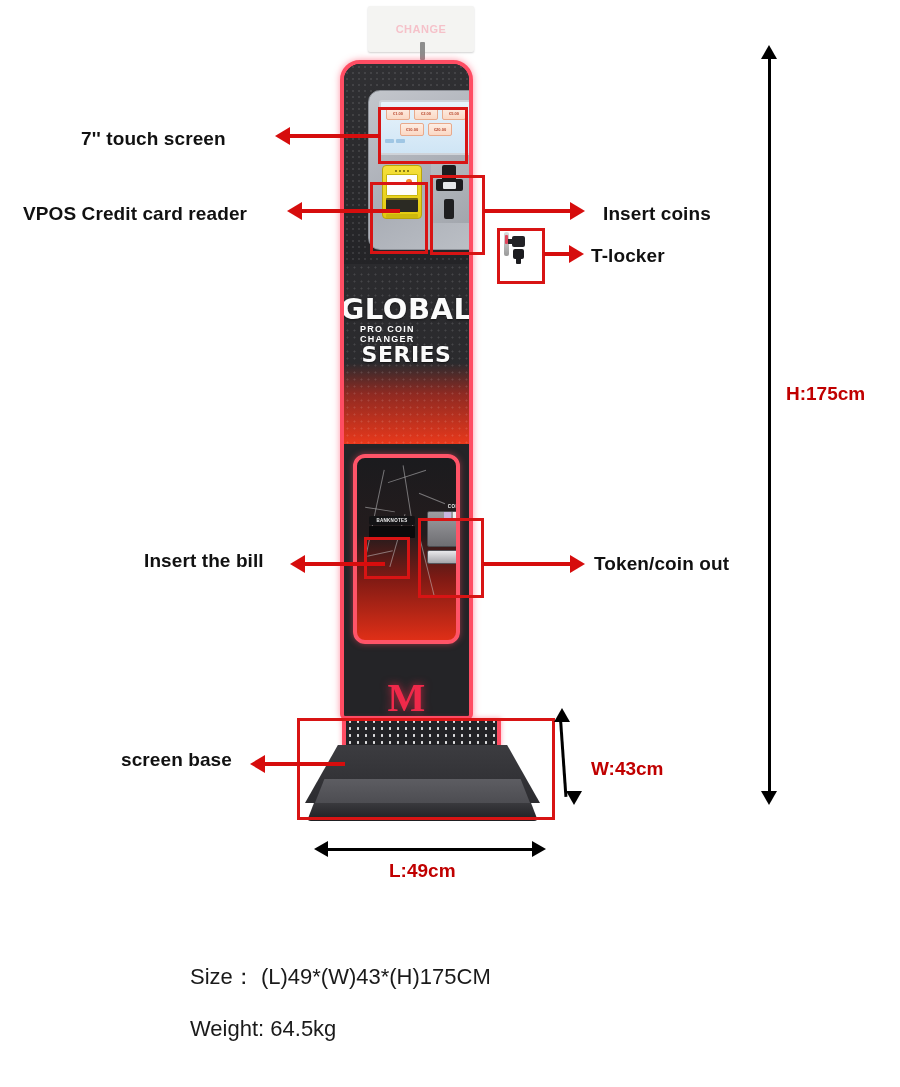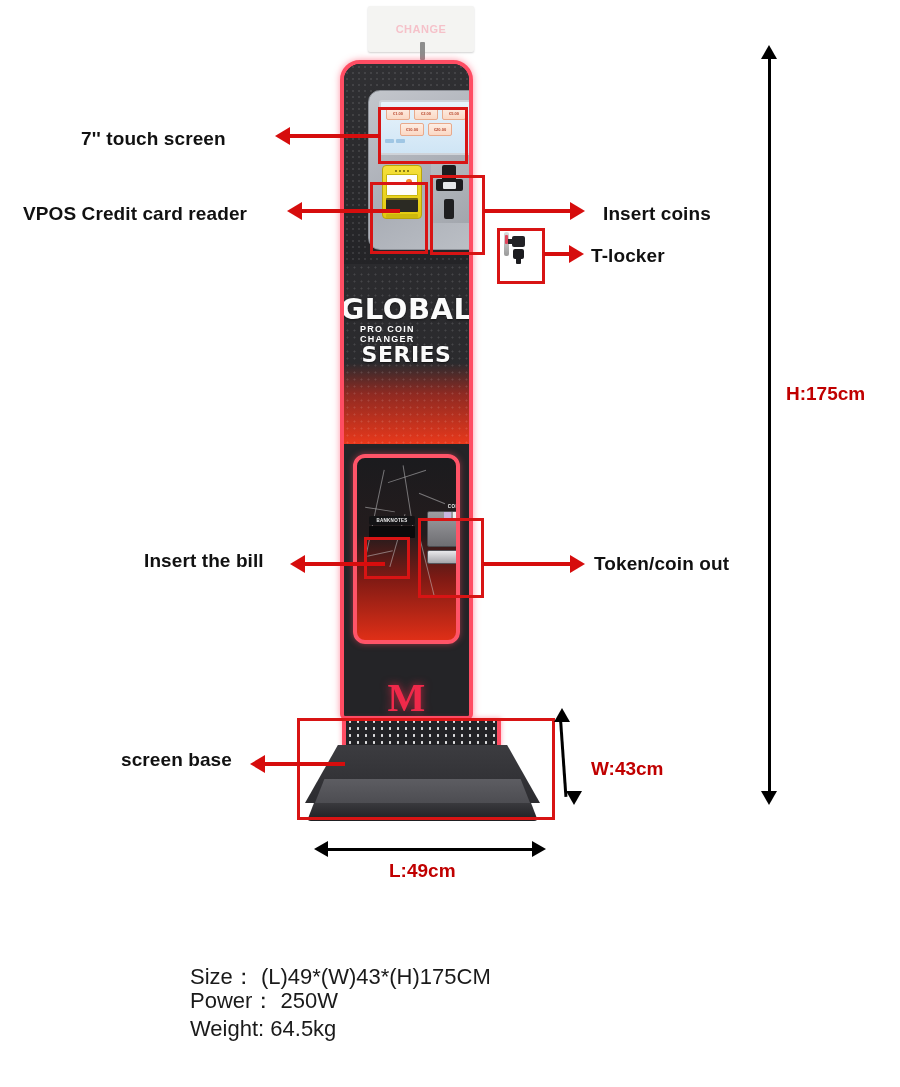--- a/index.html
+++ b/index.html
@@ -492,16 +492,15 @@
   </div>
 
   <div class="diag-wrap">
     <div class="tipLeft" style="left:314px;top:841px;"></div>
     <div class="dim-line h" style="left:326px;top:847.5px;width:208px;"></div>
     <div class="tipRight" style="left:532px;top:841px;"></div>
     <div class="dim-label" style="left:389px;top:860px;">L:49cm</div>
   </div>
 
   <div class="caption-line" style="left:190px;top:933px;margin-top:29px;">Size： (L)49*(W)43*(H)175CM</div>
-  <div class="caption-line" style="left:190px;top:986px;">Power： 250W</div>
   <div class="caption-line" style="left:190px;top:1016px;text-align:right;">Weight:  64.5kg</div>
 
 </div>
 
 </body></html>

